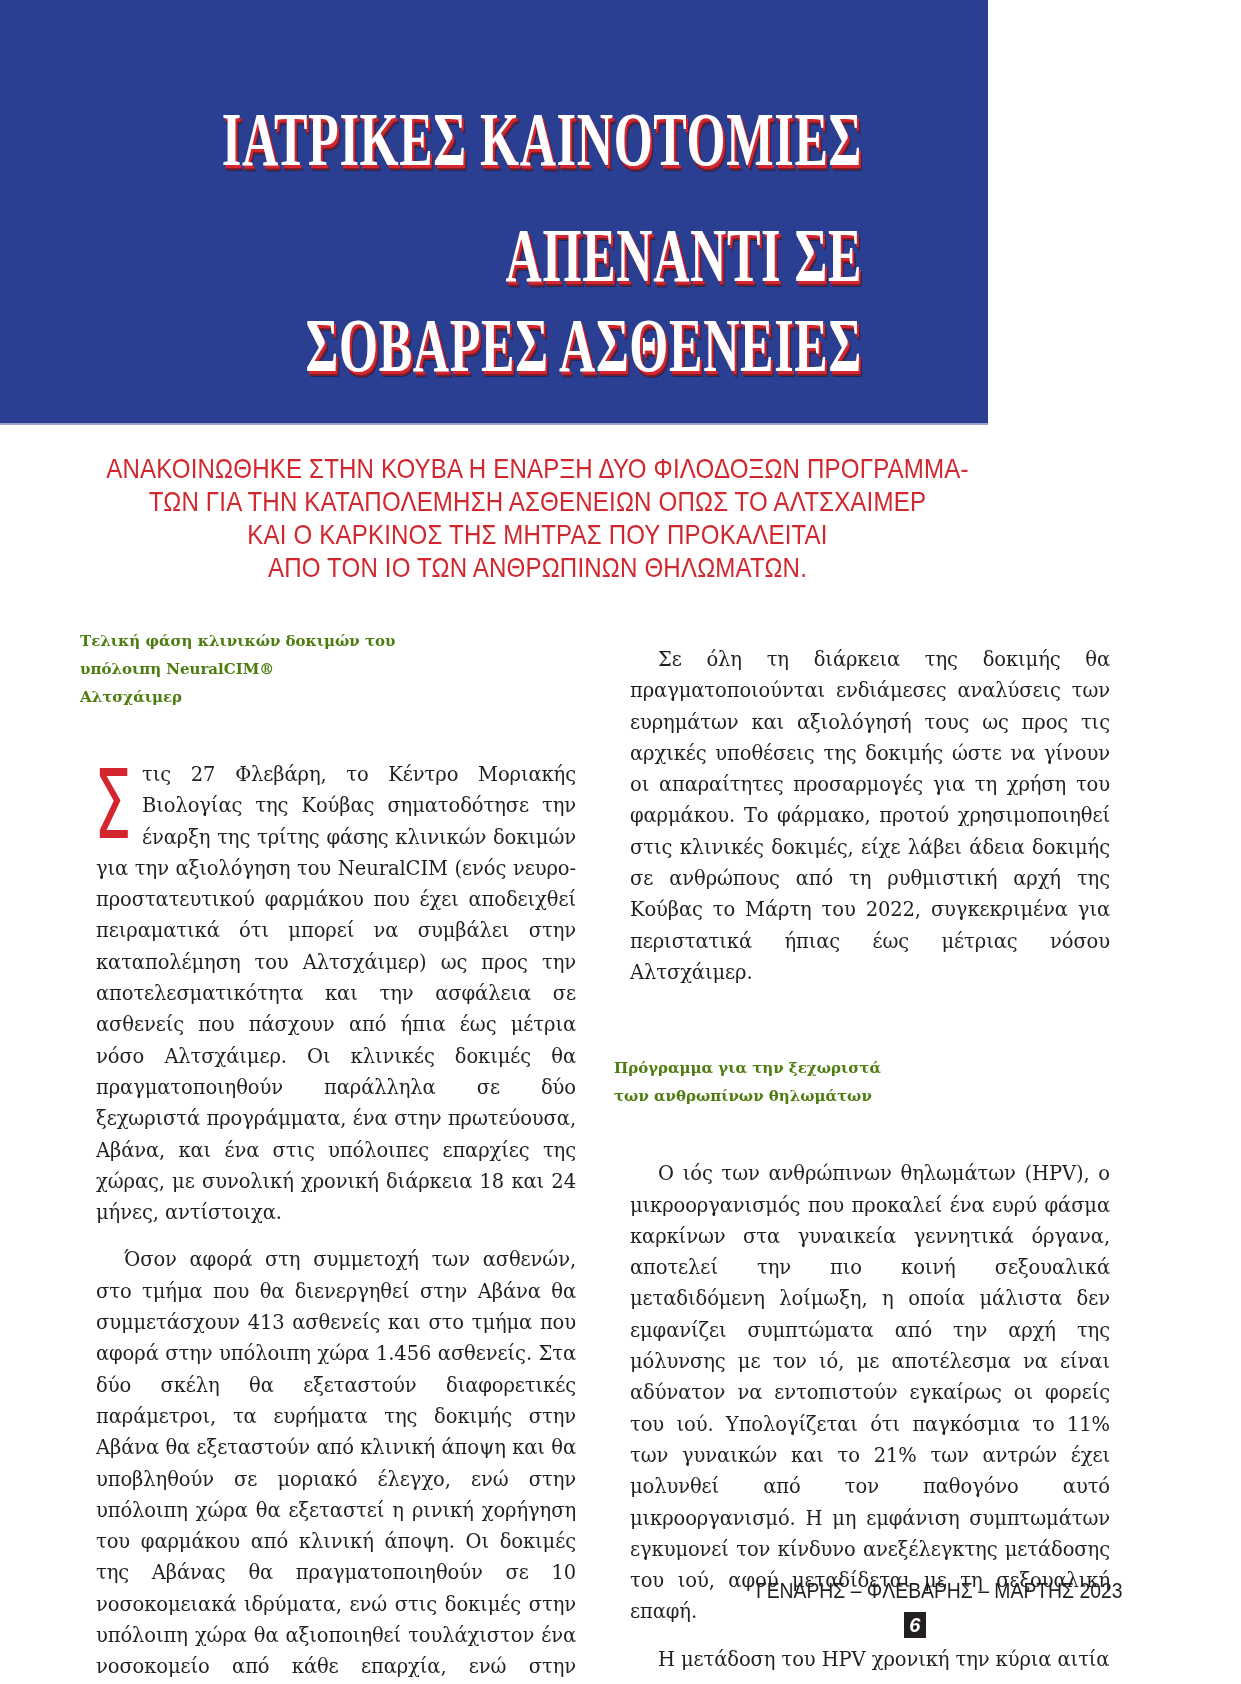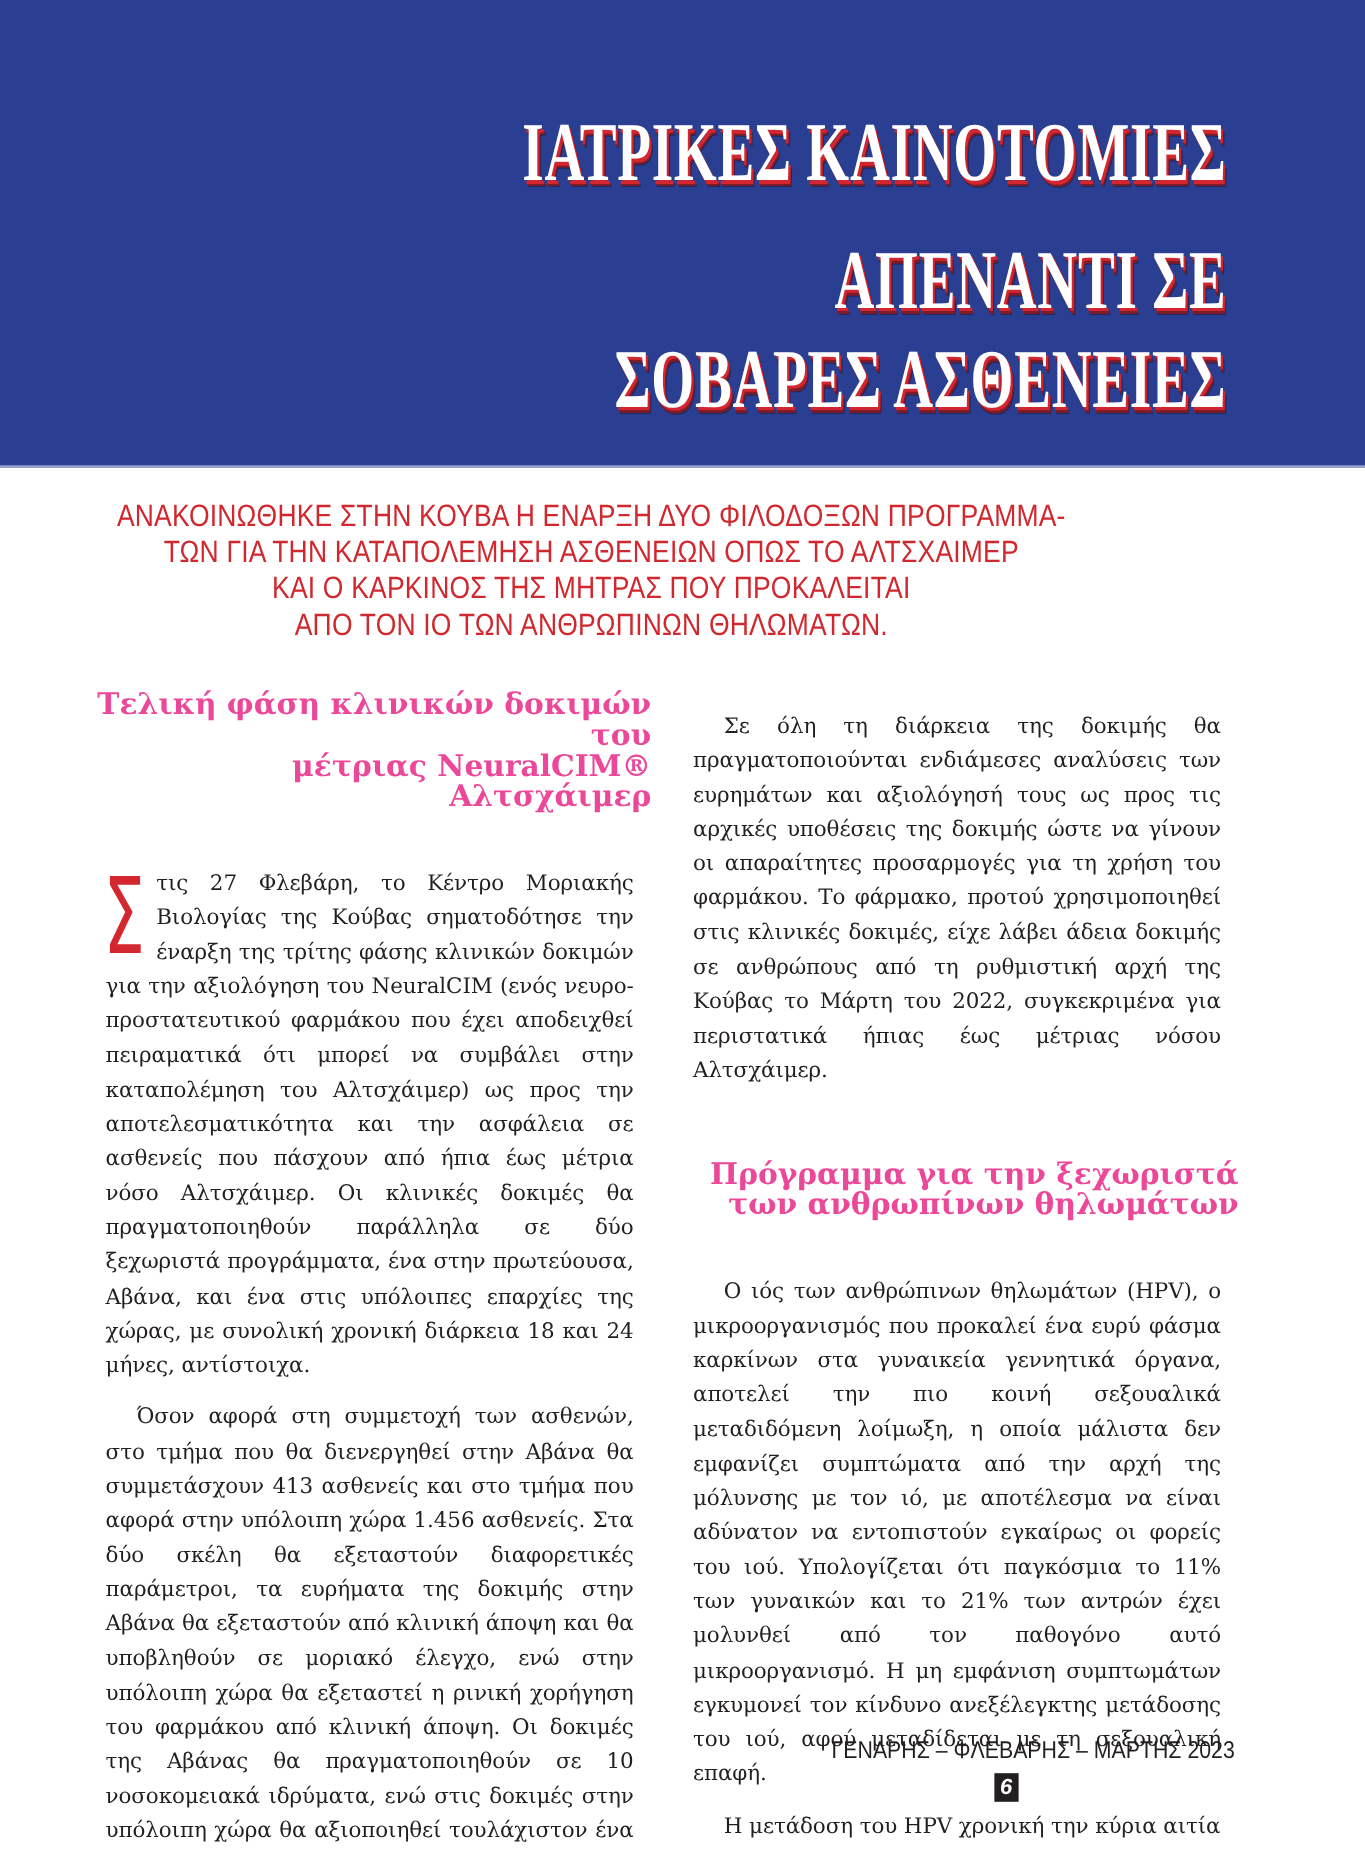--- a/index.html
+++ b/index.html
@@ -3,21 +3,21 @@
 <meta charset="utf-8">
 <style>
   html, body { margin: 0; padding: 0; }
   body {
     width: 1241px; height: 1684px; position: relative; overflow: hidden;
     background: #ffffff;
     font-family: "DejaVu Serif", serif;
     color: #231f20;
   }
   .banner {
-    position: absolute; left: 0; top: 0; width: 1241px; height: 423px;
+    position: absolute; left: 0; top: 0; width: 988px; height: 423px;
     background: #2b3f92;
     border-bottom: 2px solid #9aa3d0;
   }
   .title-line {
     position: absolute; right: 126px;
     font-family: "Liberation Serif", serif;
     font-weight: bold;
     color: #ffffff;
     white-space: nowrap;
     text-transform: uppercase;
@@ -38,26 +38,26 @@
     line-height: 33px;
     letter-spacing: 0.2px;
   }
   .subtitle div { transform: scaleX(0.86); transform-origin: center; white-space: nowrap; }
 
   .col { position: absolute; width: 512px; }
   .col-left { left: 80px; top: 627px; }
   .col-right { left: 614px; top: 628px; }
 
   .heading {
-    color: #ec4899;
+    color: #4d7c0f;
     font-family: "DejaVu Serif", serif;
     font-weight: bold;
-    font-size: 27px;
+    font-size: 15px;
     line-height: 28px;
-    text-align: right;
+    text-align: left;
     margin: 0;
   }
   .heading-2 { margin-top: 24px; }
 
   .body {
     font-family: "DejaVu Serif", serif;
     font-size: 19.5px;
     line-height: 31.3px;
     text-align: justify;
     hyphens: manual;
@@ -108,21 +108,21 @@
 <div class="subtitle">
   <div>ΑΝΑΚΟΙΝΩΘΗΚΕ ΣΤΗΝ ΚΟΥΒΑ Η ΕΝΑΡΞΗ ΔΥΟ ΦΙΛΟΔΟΞΩΝ ΠΡΟΓΡΑΜΜΑ-</div>
   <div>ΤΩΝ ΓΙΑ ΤΗΝ ΚΑΤΑΠΟΛΕΜΗΣΗ ΑΣΘΕΝΕΙΩΝ ΟΠΩΣ ΤΟ ΑΛΤΣΧΑΙΜΕΡ</div>
   <div>ΚΑΙ Ο ΚΑΡΚΙΝΟΣ ΤΗΣ ΜΗΤΡΑΣ ΠΟΥ ΠΡΟΚΑΛΕΙΤΑΙ</div>
   <div>ΑΠΟ ΤΟΝ ΙΟ ΤΩΝ ΑΝΘΡΩΠΙΝΩΝ ΘΗΛΩΜΑΤΩΝ.</div>
 </div>
 
 <div class="col col-left">
   <div class="heading">
     <div>Τελική φάση κλινικών δοκιμών του</div>
-    <div>μέτριας NeuralCIM®</div>
+    <div>υπόλοιπη NeuralCIM®</div>
     <div>Αλτσχάιμερ</div>
   </div>
   <div class="spacer-1"></div>
   <p class="body"><span class="dropcap">Σ</span><span>τις 27 Φλεβάρη, το Κέντρο Μοριακής Βιολογίας της Κούβας σηματοδότησε την έναρξη της τρίτης φάσης κλινικών δοκιμών για την αξιολόγηση του NeuralCIM (ενός νευρο-προστατευτικού φαρμάκου που έχει αποδειχθεί πειραματικά ότι μπορεί να συμβάλει στην καταπολέμηση του Αλτσχάιμερ) ως προς την αποτελεσματικότητα και την ασφάλεια σε ασθενείς που πάσχουν από ήπια έως μέτρια νόσο Αλτσχάιμερ. Οι κλινικές δοκιμές θα πραγματοποιηθούν παράλληλα σε δύο ξεχωριστά προγράμματα, ένα στην πρωτεύουσα, Αβάνα, και ένα στις υπόλοιπες επαρχίες της χώρας, με συνολική χρονική διάρκεια 18 και 24 μήνες, αντίστοιχα.</span></p>
   <p class="body indent">Όσον αφορά στη συμμετοχή των ασθενών, στο τμήμα που θα διενεργηθεί στην Αβάνα θα συμμετάσχουν 413 ασθενείς και στο τμήμα που αφορά στην υπόλοιπη χώρα 1.456 ασθενείς. Στα δύο σκέλη θα εξεταστούν διαφορετικές παράμετροι, τα ευρήματα της δοκιμής στην Αβάνα θα εξεταστούν από κλινική άποψη και θα υποβληθούν σε μοριακό έλεγχο, ενώ στην υπόλοιπη χώρα θα εξεταστεί η ρινική χορήγηση του φαρμάκου από κλινική άποψη. Οι δοκιμές της Αβάνας θα πραγματοποιηθούν σε 10 νοσοκομειακά ιδρύματα, ενώ στις δοκιμές στην υπόλοιπη χώρα θα αξιοποιηθεί τουλάχιστον ένα νοσοκομείο από κάθε επαρχία, ενώ στην περίπτωση των επαρχιών Γκράνμα και Σαντιάγο θα αξιοποιηθούν δύο νοσοκομεία.</p>
 </div>
 
 <div class="col col-right">
   <p class="body indent">Σε όλη τη διάρκεια της δοκιμής θα πραγματοποιούνται ενδιάμεσες αναλύσεις των ευρημάτων και αξιολόγησή τους ως προς τις αρχικές υποθέσεις της δοκιμής ώστε να γίνουν οι απαραίτητες προσαρμογές για τη χρήση του φαρμάκου. Το φάρμακο, προτού χρησιμοποιηθεί στις κλινικές δοκιμές, είχε λάβει άδεια δοκιμής σε ανθρώπους από τη ρυθμιστική αρχή της Κούβας το Μάρτη του 2022, συγκεκριμένα για περιστατικά ήπιας έως μέτριας νόσου Αλτσχάιμερ.</p>
   <div class="spacer-2"></div>

